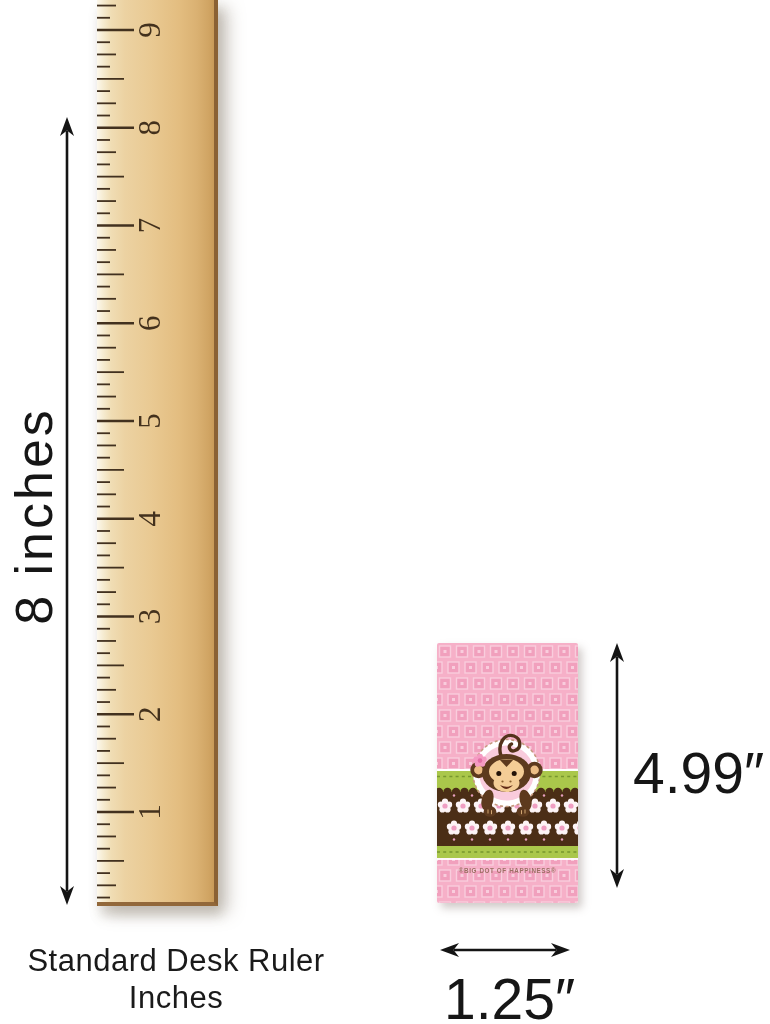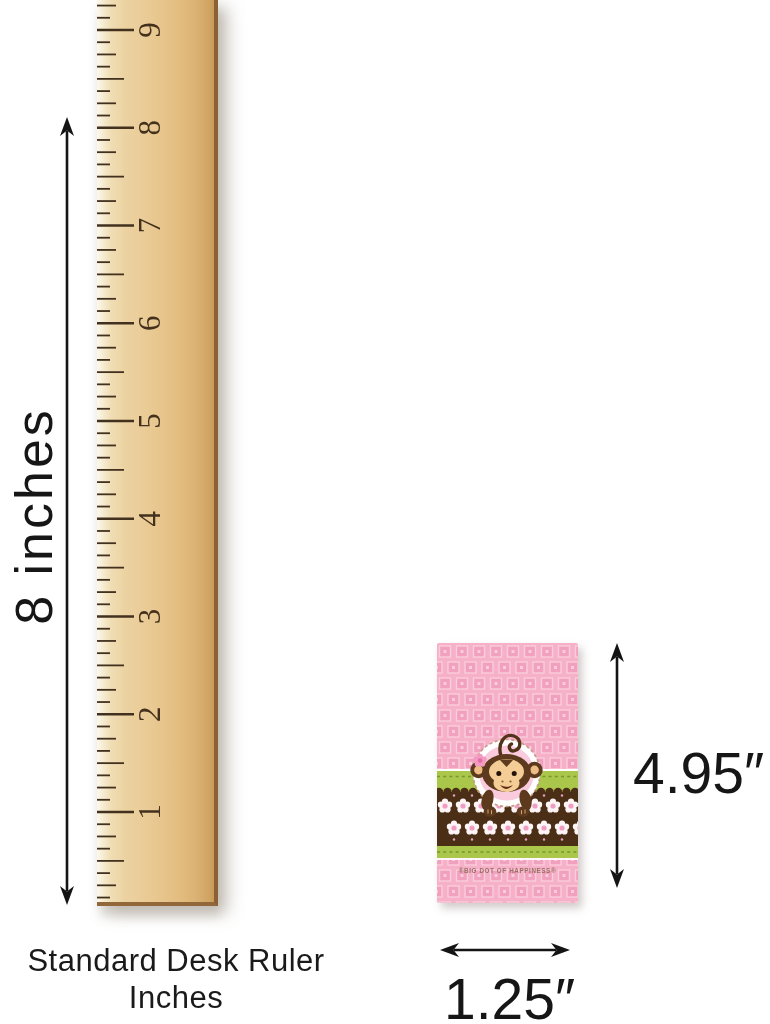--- a/index.html
+++ b/index.html
@@ -145,21 +145,21 @@
     <polygon points="617,888 610,869 617,874.5 624,869"></polygon>
   </g>
   <g fill="#141414" stroke="none">
     <polygon points="440,950 459,943 453.5,950 459,957"></polygon>
     <line x1="454" y1="950" x2="556" y2="950" stroke="#141414" stroke-width="2.6"></line>
     <polygon points="570,950 551,943 556.5,950 551,957"></polygon>
   </g>
 </svg>
 
 <div class="dim-label label-8in">8 inches</div>
-<div class="dim-label label-275">4.95″</div>
+<div class="dim-label label-275">4.99″</div>
 <div class="dim-label label-125">1.25″</div>
 
 <div class="caption">
   <div>Standard Desk Ruler</div>
   <div>Inches</div>
 </div>
 
 <div class="product">
   <svg width="141" height="260" viewBox="0 0 141 260">
     <defs>

